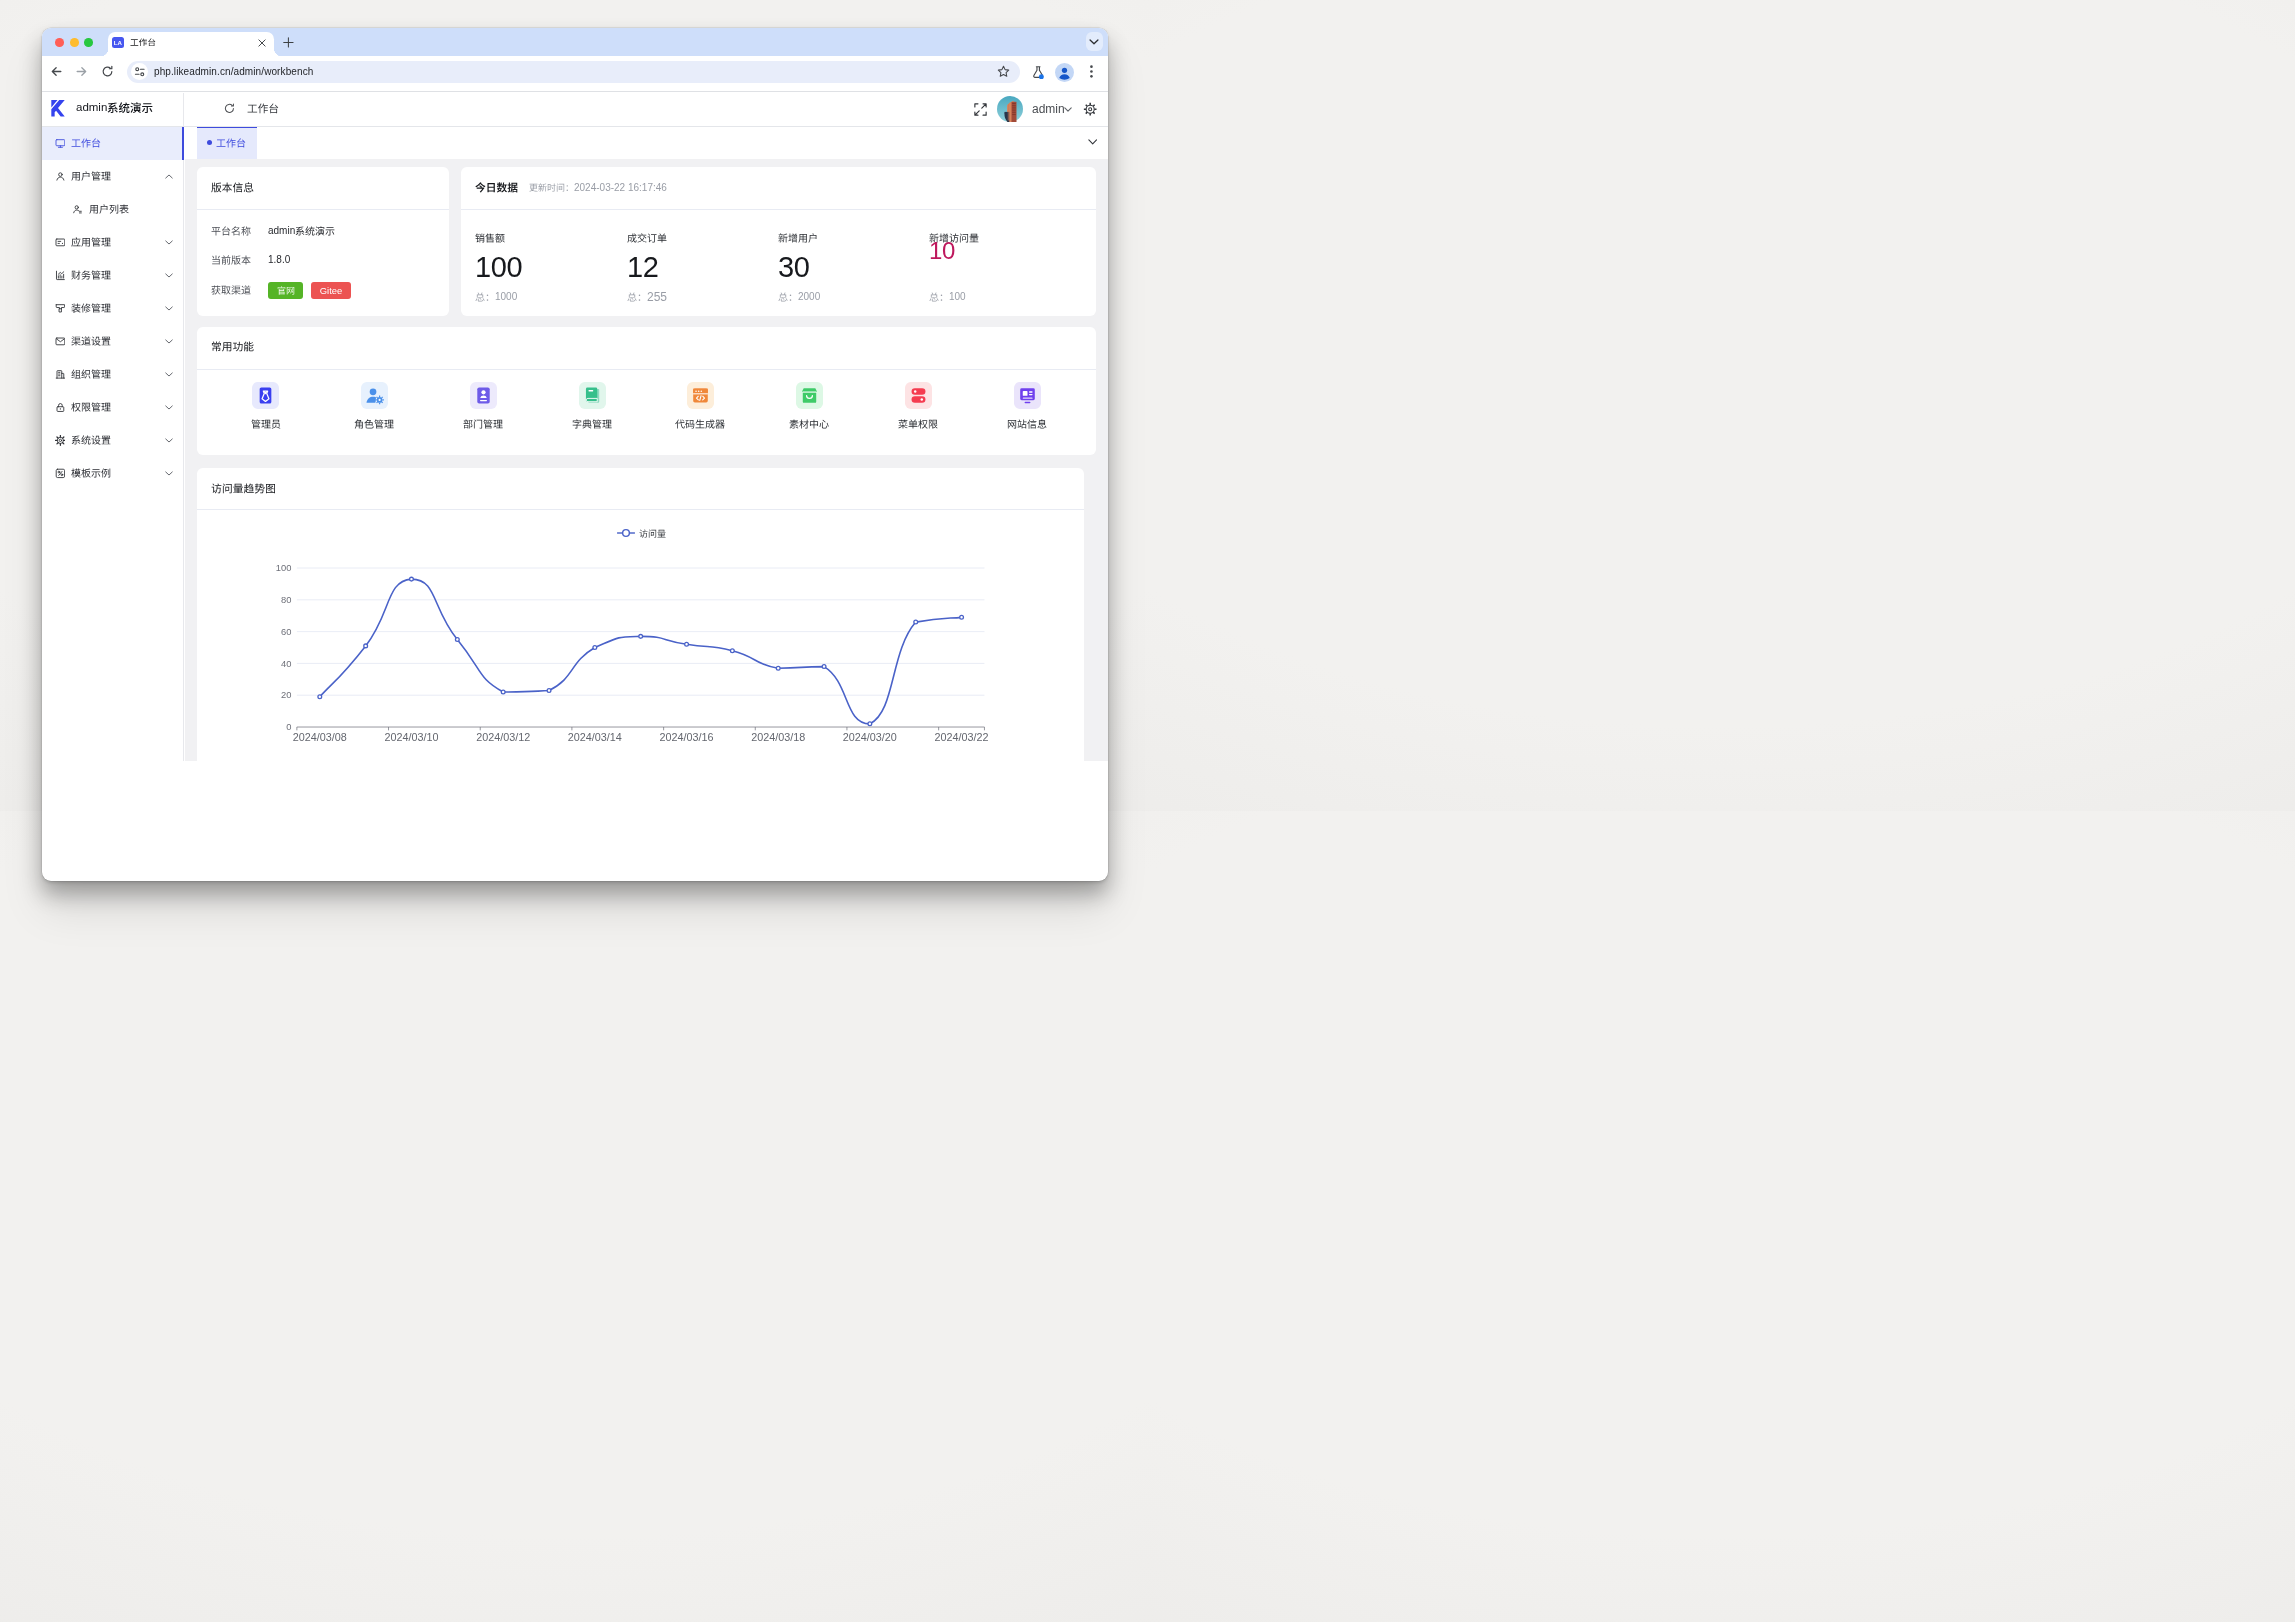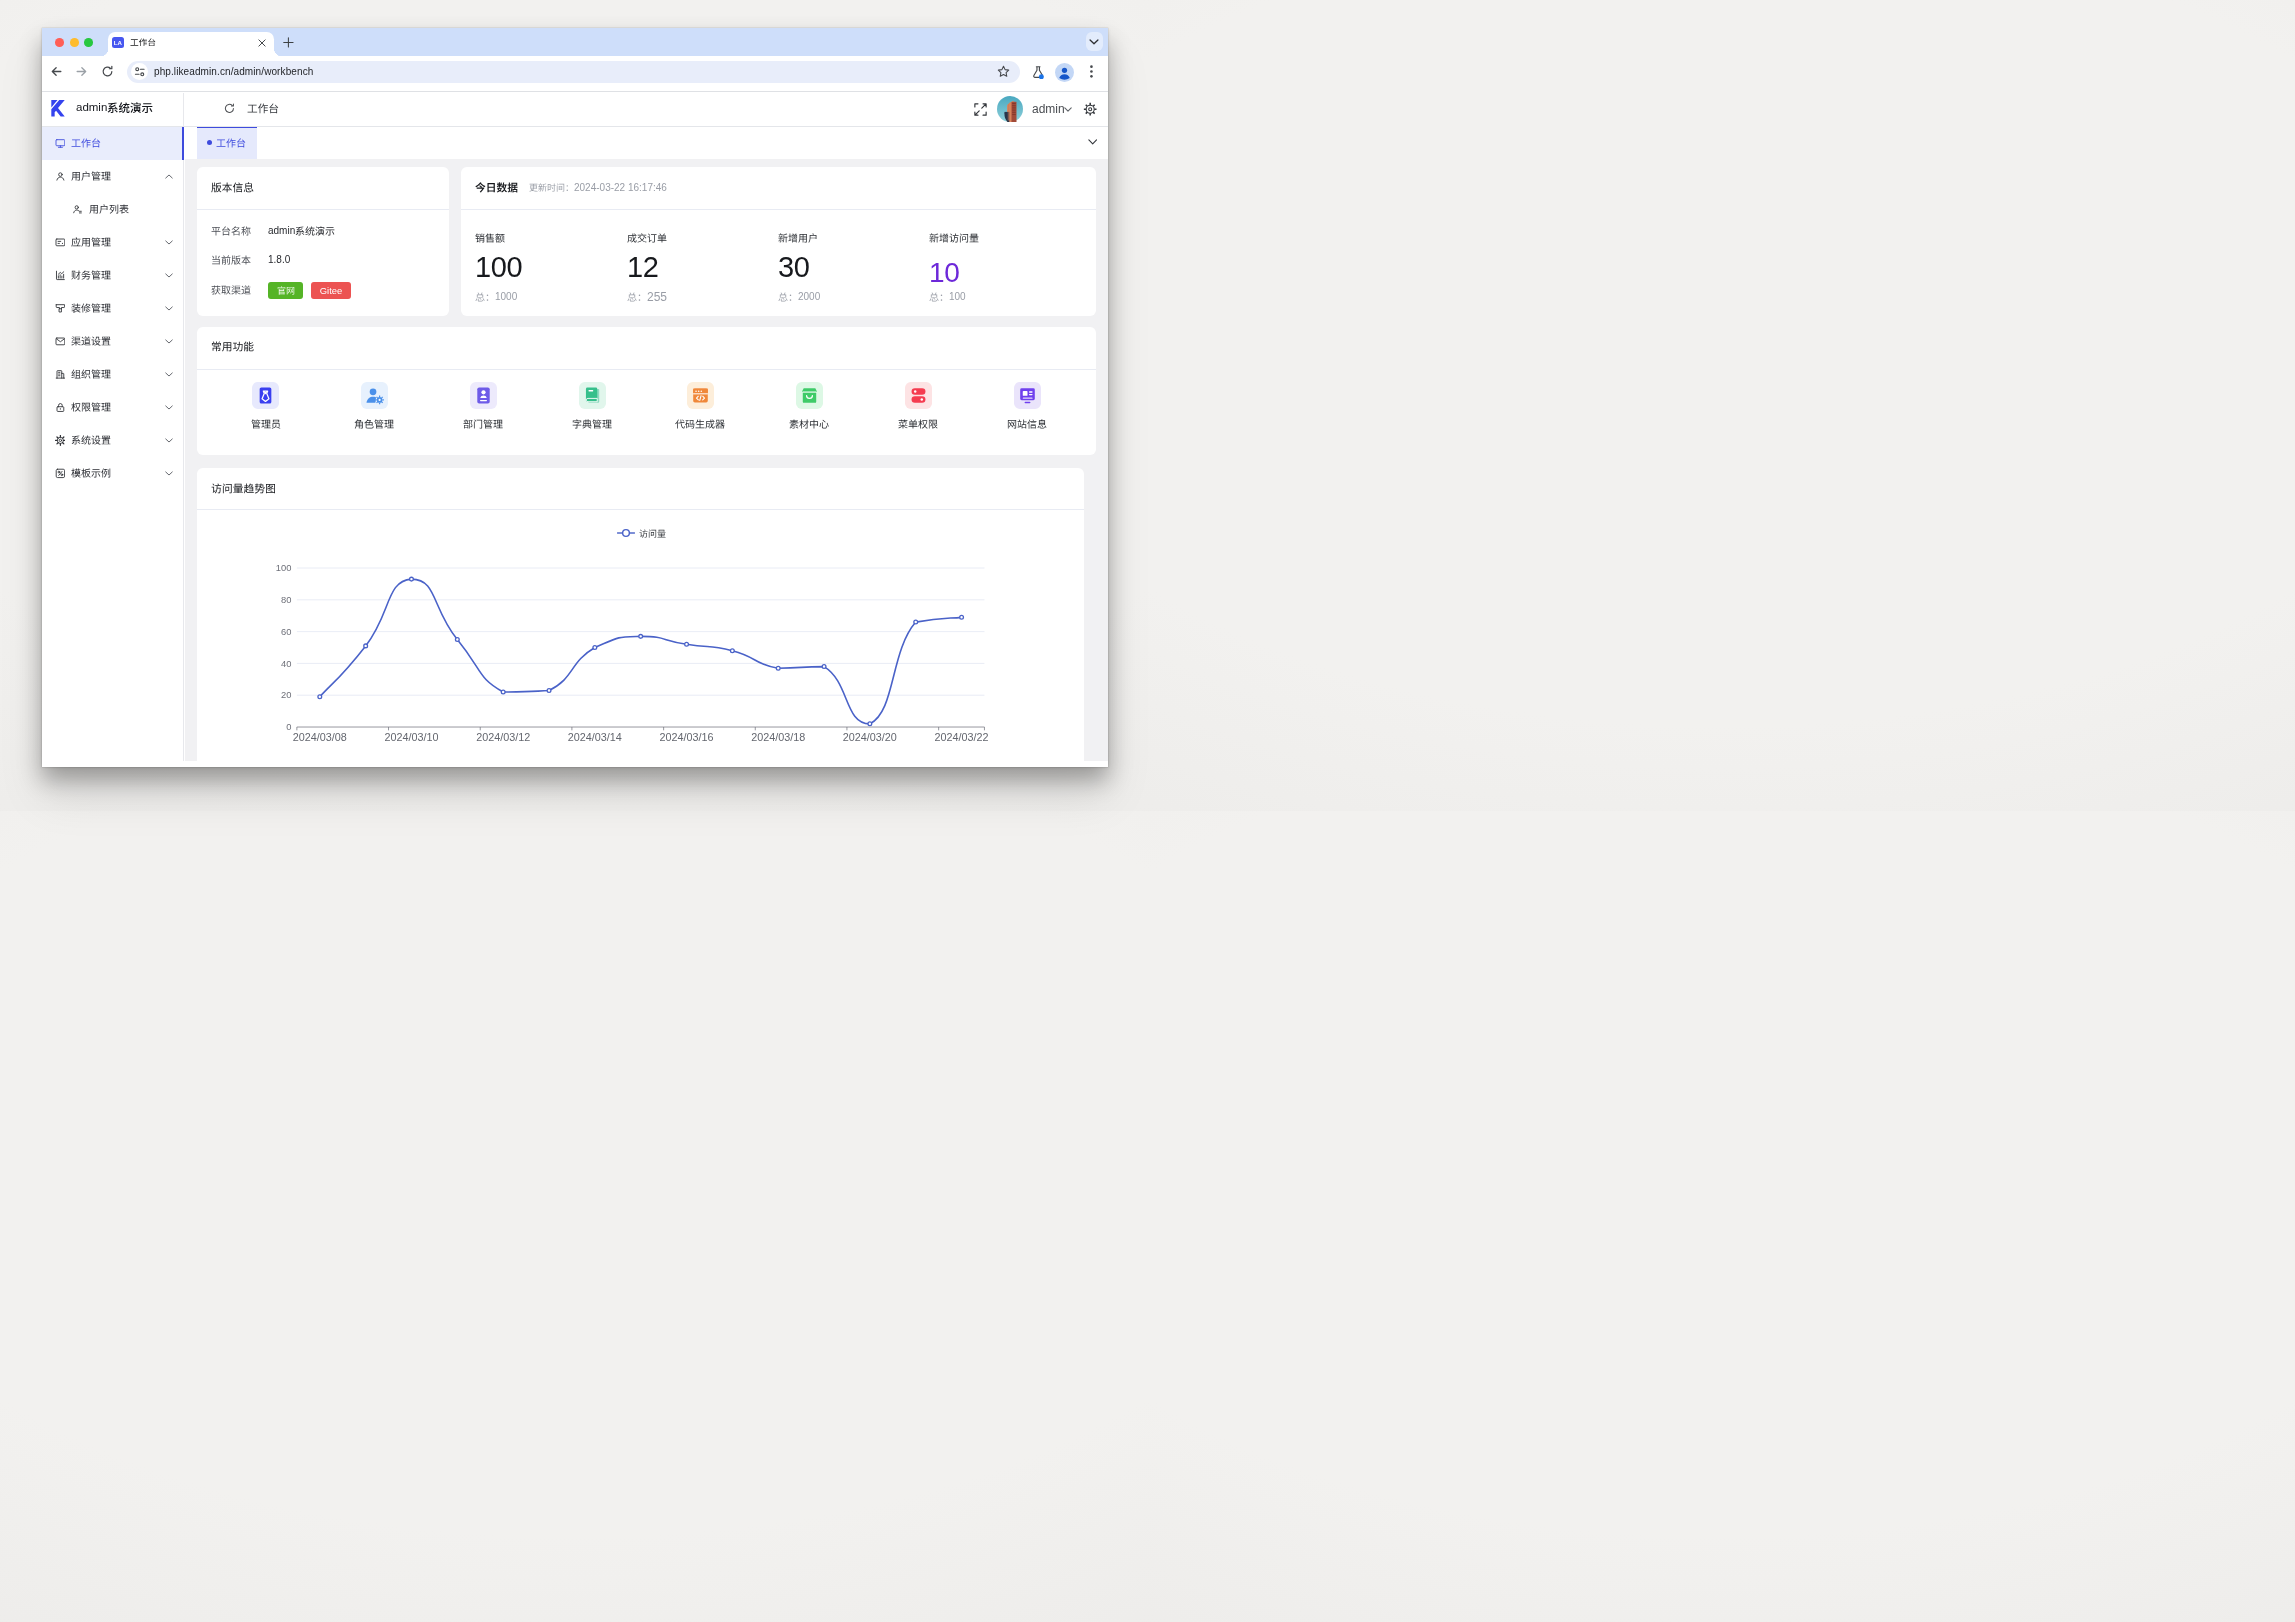--- a/index.html
+++ b/index.html
@@ -1,19 +1,19 @@
 <!DOCTYPE html>
 <html style="font-size:11.5px"><head><meta charset="utf-8"><style>
 * { margin:0; padding:0; box-sizing:border-box; }
 html,body { width:1148px; height:811px; }
 body { font-family:"Liberation Sans", sans-serif; background:radial-gradient(120% 90% at 50% 40%, #f2f1ef 55%, #eae9e7 100%); overflow:hidden; }
 .abs { position:absolute; }
 .cjk { display:block; }
-.window { position:absolute; left:42px; top:28px; width:1066px; height:739px;
-  border-radius:0; overflow:hidden; background:#fff;
+.window { position:absolute; left:42px; top:28px; width:1066px; height:853px;
+  border-radius:9px; overflow:hidden; background:#fff;
   box-shadow:0 13px 21.6px rgba(0,0,0,.30), 0 29px 43px rgba(0,0,0,.10), 0 1.4px 3.6px rgba(0,0,0,.12), 0 0 0 0.4px rgba(0,0,0,.12); }
 .flare { position:absolute; bottom:0; width:7.2px; height:7.2px; }
 .fl { left:-7.2px; background:radial-gradient(circle at 0 0, transparent 7px, #fff 7.2px); }
 .fr { right:-7.2px; background:radial-gradient(circle at 7.2px 0, transparent 7px, #fff 7.2px); }
 .axlbl { font-size:13px; fill:#6e7079; font-family:"Liberation Sans",sans-serif; }
 .axlblx { font-size:15px; fill:#63666e; font-family:"Liberation Sans",sans-serif; }
 </style></head>
 <body>
 <svg width="0" height="0" style="position:absolute">
     <defs>
@@ -600,21 +600,21 @@
       <svg class="cjk" style="width:50px;height:10px;" viewBox="0 -880 5000 1000">
         <g fill="#2b2e33" transform="scale(1,-1)">
           <use href="#g51" x="0"></use>
           <use href="#g63" x="1000"></use>
           <use href="#g64" x="2000"></use>
           <use href="#g65" x="3000"></use>
           <use href="#g66" x="4000"></use>
         </g>
       </svg>
     </div>
-    <div class="abs " style="left:887px;top:229px;width:144px;height:32px;font-size:28px;color:#6d28d9;line-height:32px;letter-spacing:-0.4px;">10</div>
+    <div class="abs " style="left:887px;top:207px;width:144px;height:32px;font-size:24px;color:#be185d;line-height:32px;letter-spacing:-0.4px;">10</div>
     <div class="abs " style="left:887px;top:264px;width:87px;height:10px;display:flex;align-items:center;">
       <svg class="cjk" style="width:20px;height:10px;" viewBox="0 -880 2000 1000">
         <g fill="#999da6" transform="scale(1,-1)">
           <use href="#g58" x="0"></use>
           <use href="#g54" x="1000"></use>
         </g>
       </svg>
       <span style="font-size:10px;color:#999da6;line-height:10px">100</span>
     </div>
     <div class="abs " style="left:155px;top:299px;width:899px;height:128px;background:#fff;border-radius:5.8px;"></div>

